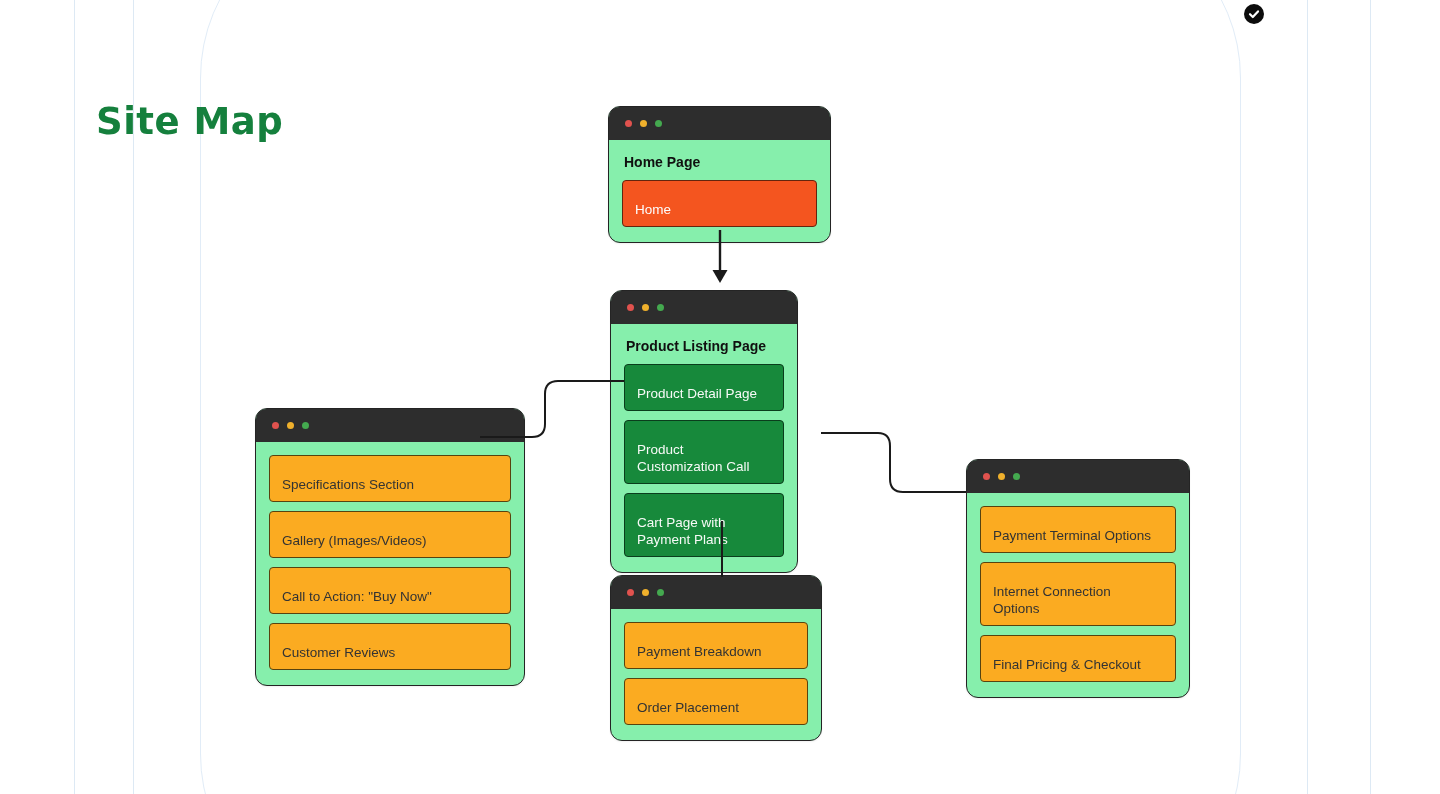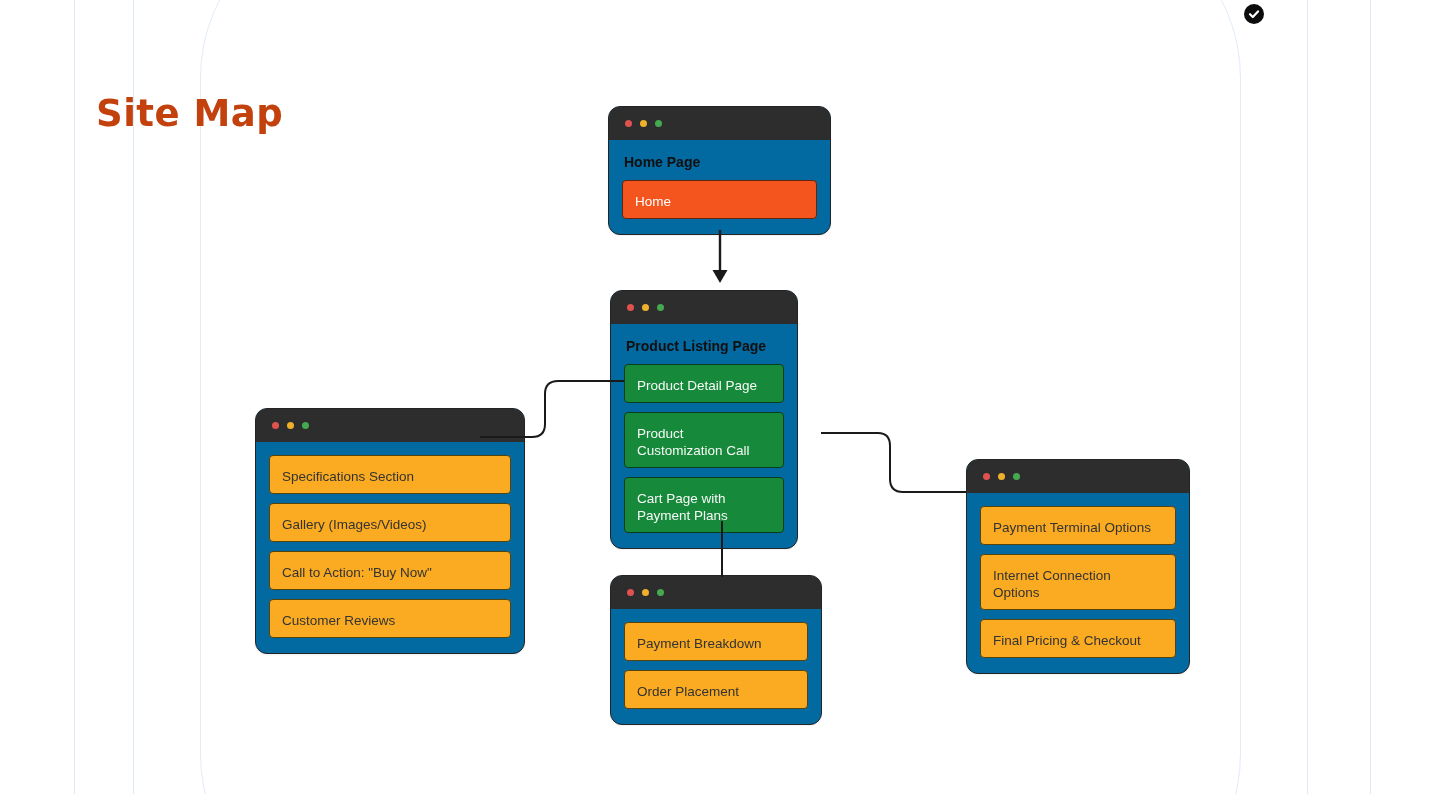--- a/index.html
+++ b/index.html
@@ -8,51 +8,51 @@
     font-family:"Liberation Sans",sans-serif;
   }
   
   .vline{position:absolute;top:0;bottom:0;width:1px;background:#dde9f4;z-index:0;}
   .bigframe{
     position:absolute;left:200px;top:-92px;width:1041px;height:1016px;
     border:1.5px solid #e1ecf7;border-radius:170px;z-index:0;box-sizing:border-box;
   }
   
   .page-title{
-    position:absolute;left:96px;top:92px;margin:0;z-index:3;
+    position:absolute;left:96px;top:100px;margin:0;z-index:3;
     font-family:"DejaVu Sans","Liberation Sans",sans-serif;
-    font-size:37px;font-weight:700;letter-spacing:0.5px;color:#c2410c;
+    font-size:37px;font-weight:700;letter-spacing:0.5px;color:#15803d;
   }
   
   .check-badge{
     position:absolute;left:1244px;top:4px;width:20px;height:20px;border-radius:50%;
     background:#0c0c0c;z-index:3;display:flex;align-items:center;justify-content:center;
     cursor:pointer;
   }
   .check-badge svg{display:block;}
   
   .connectors{position:absolute;left:0;top:0;z-index:2;pointer-events:none;}
   
   .card{
-    position:absolute;z-index:1;background:#0369a1;border:1.5px solid #242424;
+    position:absolute;z-index:1;background:#86efac;border:1.5px solid #242424;
     border-radius:12px;box-sizing:border-box;box-shadow:0 1px 2px rgba(0,0,0,0.06);
   }
   .card-header{
     height:33px;background:#2d2d2d;border-radius:10px 10px 0 0;
     display:flex;align-items:center;gap:8px;padding:0 0 0 16px;
   }
   .dot{width:7px;height:7px;border-radius:50%;}
   .dot.red{background:#e0524e;}
   .dot.amber{background:#efb02c;}
   .dot.green{background:#44a94f;}
   .card-body{display:flex;flex-direction:column;gap:9px;padding:13px 13px 15px;}
   .card-title{font-size:14px;font-weight:700;color:#101010;margin:1px 0 0 2px;line-height:17px;}
   .node-btn{
     display:flex;align-items:center;min-height:38px;box-sizing:border-box;
-    padding:12px 18px 8px 12px;border-radius:4px;border:1.5px solid;
+    padding:20px 18px 8px 12px;border-radius:4px;border:1.5px solid;
     font-size:13.5px;line-height:17px;cursor:pointer;
   }
   .node-btn.orange{background:#f4551f;border-color:#64250d;color:#fdfdfd;}
   .node-btn.green{background:#17893b;border-color:#0a3d1c;color:#f7faf7;}
   .node-btn.amber{background:#fbab21;border-color:#57430f;color:#333333;}
 </style>
 </head>
 <body>
 
 <div class="canvas">

